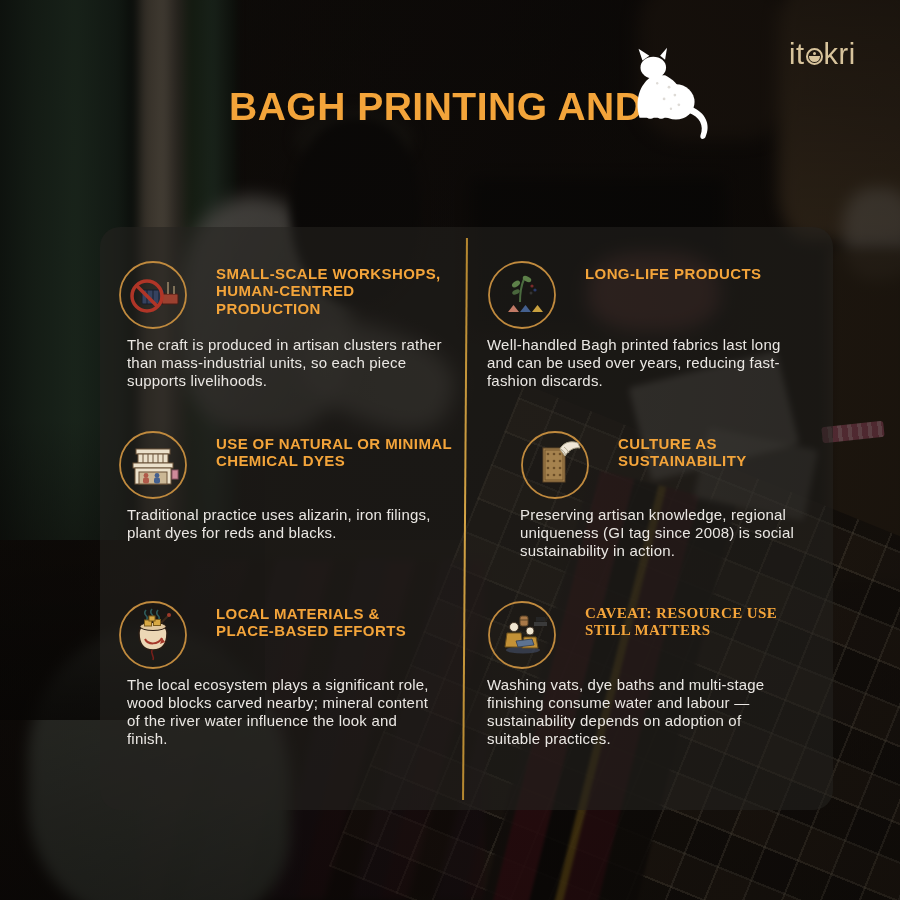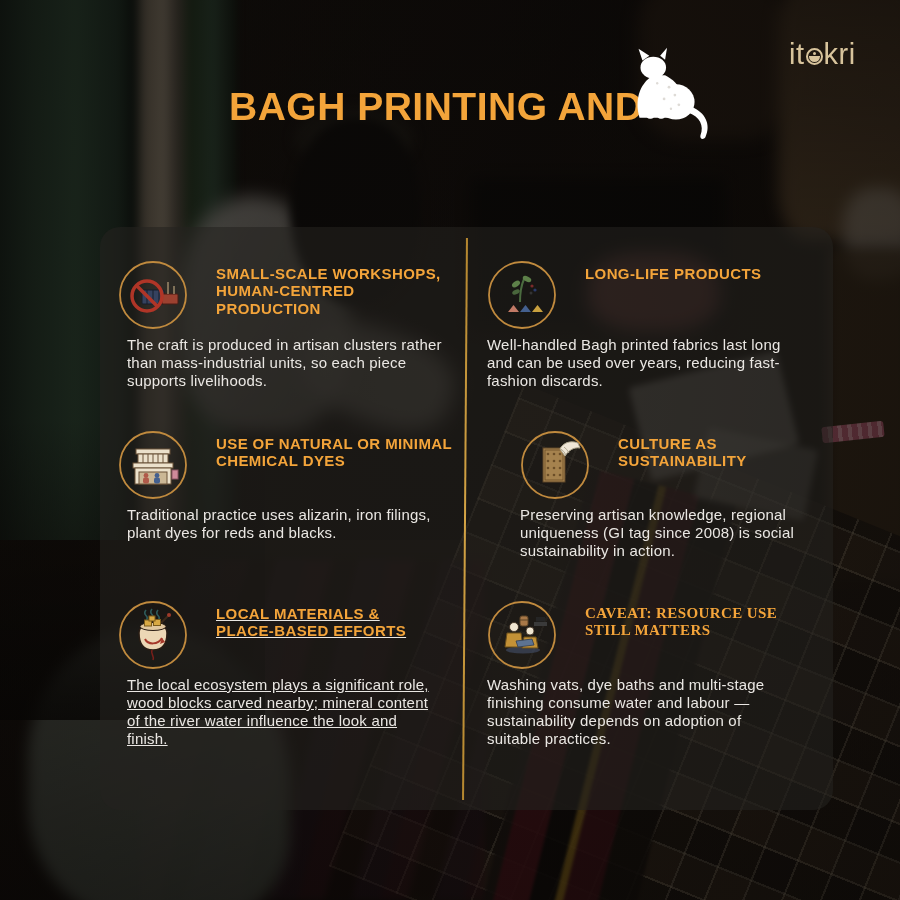--- a/index.html
+++ b/index.html
@@ -57,21 +57,21 @@
   .logo-o::after{content:"";position:absolute;left:1px;right:1px;bottom:1px;height:6px;background:#d8c49c;border-radius:0 0 8px 8px;}
   .logo-o::before{content:"";position:absolute;left:50%;top:2px;width:3px;height:3px;margin-left:-1.5px;border-radius:50%;background:#d8c49c;}
   .cat{left:610px;top:46px;width:118px;height:102px;}
 
   
   .section{position:absolute;color:#eae7e3;}
   .s1{left:118px;top:260px;width:340px;}
   .s2{left:487px;top:260px;width:330px;}
   .s3{left:118px;top:430px;width:340px;}
   .s4{left:500px;top:430px;width:320px;margin-left:20px;}
-  .s5{left:118px;top:600px;width:322px;text-decoration:underline;}
+  .s5{left:118px;top:600px;width:322px;}
   .s6{left:487px;top:600px;width:300px;}
   .sec-head{display:flex;align-items:flex-start;gap:28px;}
   .icon-wrap{flex:0 0 70px;width:70px;height:70px;}
   .sec-title{margin-top:5px;font-size:15px;font-weight:700;color:#f3a43a;line-height:1.16;letter-spacing:.4px;text-transform:uppercase;}
   .s1 .sec-title{max-width:234px;}
   .s3 .sec-title{max-width:262px;}
   .s5 .sec-title{max-width:252px;}
   .s4 .sec-title{max-width:176px;}
   .s6 .sec-title{max-width:218px;}
   .sec-body{margin:6px 0 0 9px;font-size:15px;line-height:1.2;letter-spacing:.2px;color:#eae7e3;}

